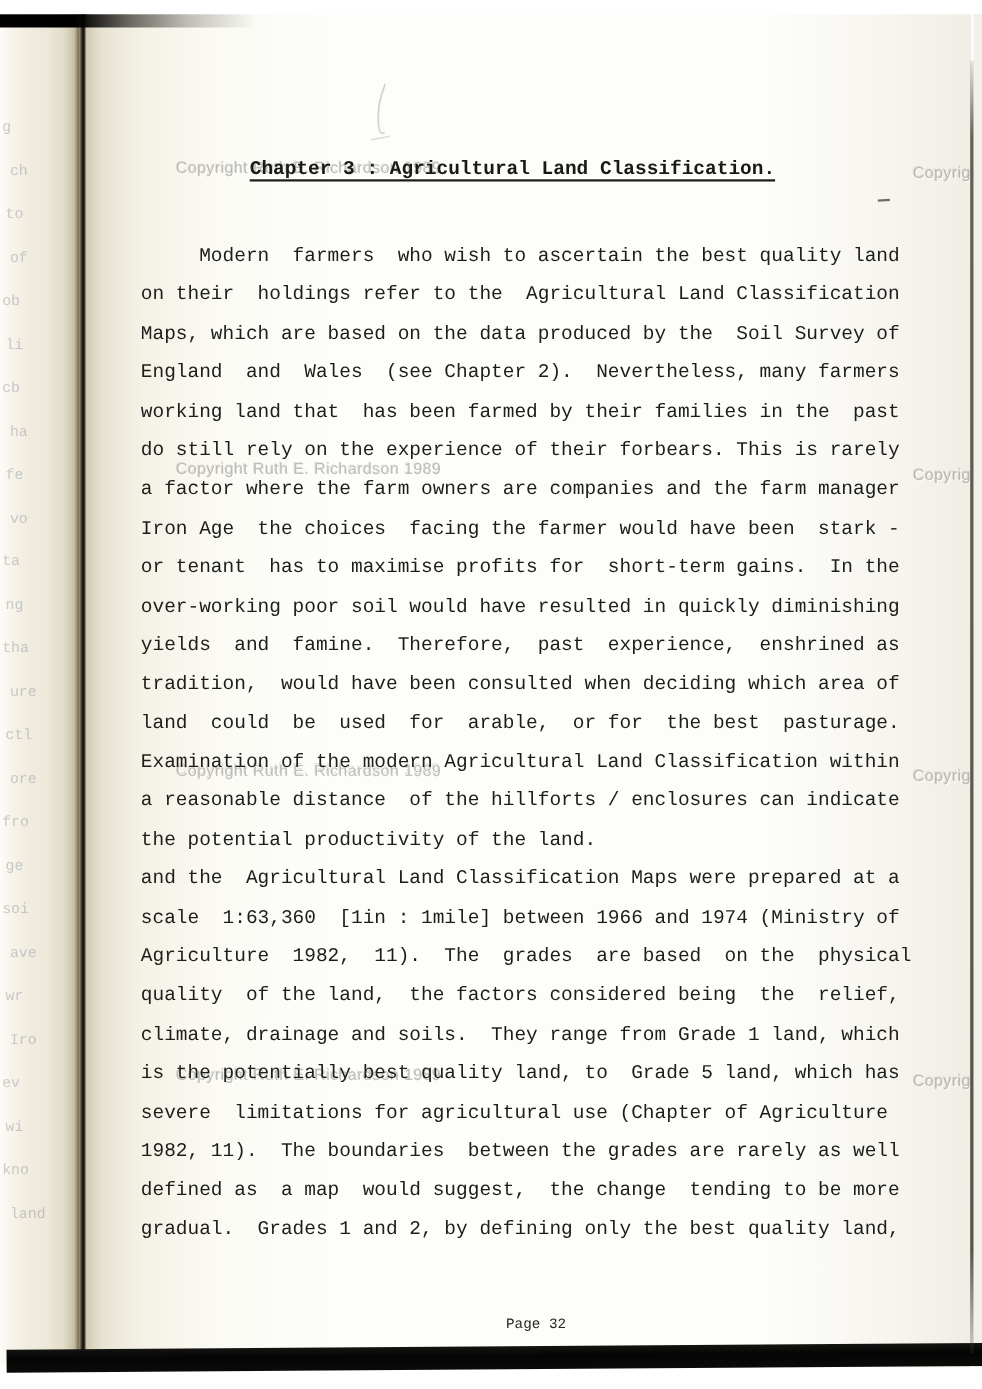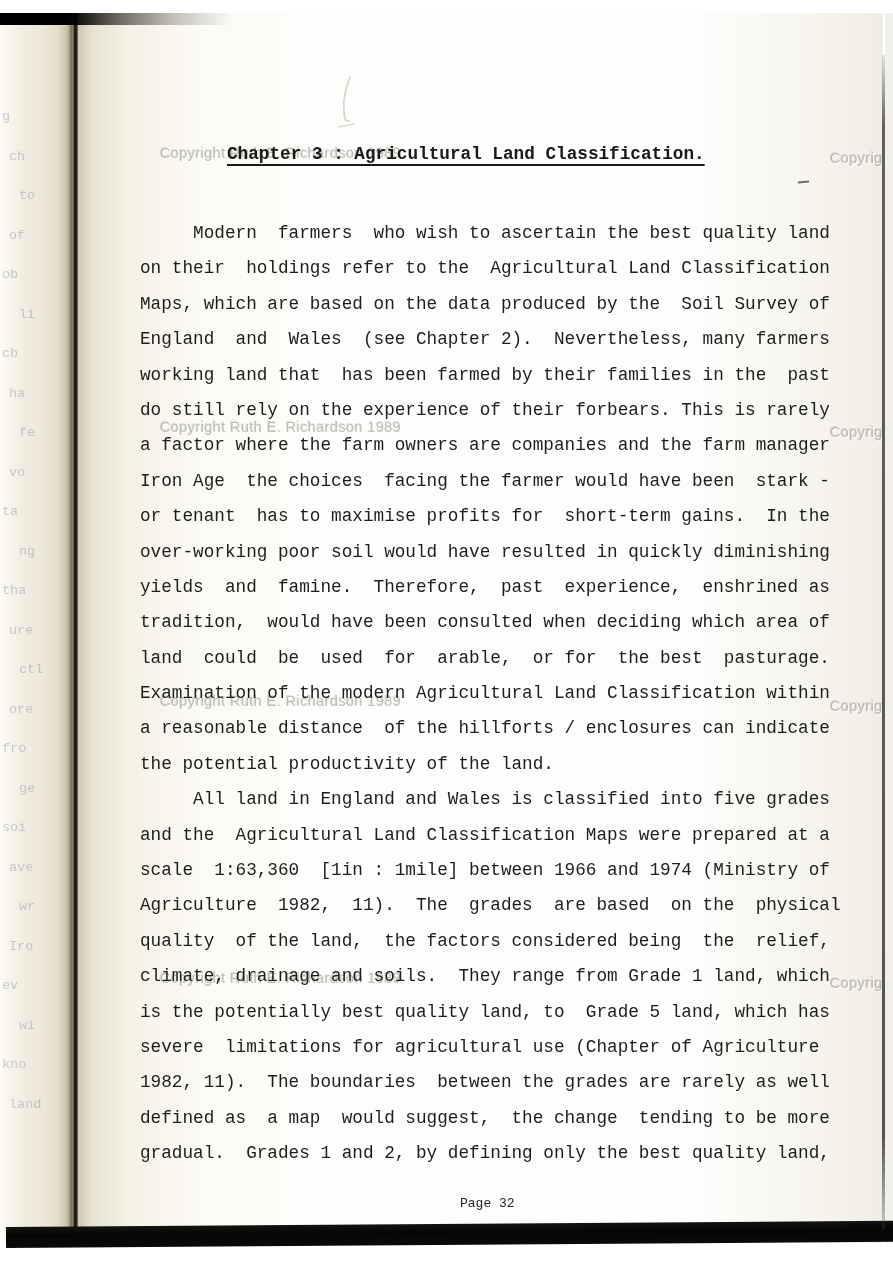--- a/index.html
+++ b/index.html
@@ -16,21 +16,21 @@
       #e2dcc8 58px, #cdc5aa 66px, #a99e80 72px);
     z-index: 2;
   }
   .fragments {
     position: absolute; left: 2px; top: 96px; width: 46px;
     display: flex; flex-direction: column; gap: 23.5px;
     font-family: "Liberation Mono", monospace; font-size: 13.5px; line-height: 16px;
     color: rgba(122, 128, 146, 0.38); filter: blur(0.6px);
   }
   .fragments span:nth-child(even) { margin-left: 7px; }
-  .fragments span:nth-child(3n) { margin-left: 17px; }
+  .fragments span:nth-child(3n) { margin-left: 3px; }
 
   
   .gutter {
     position: absolute; left: 68px; top: 13px; width: 14px; height: 1230px;
     background: linear-gradient(90deg,
       rgba(80,70,50,0) 0%, rgba(70,58,38,0.55) 30%,
       #241c10 48%, #17110a 58%, rgba(90,80,60,0.35) 80%, rgba(120,110,90,0) 100%);
     z-index: 3;
   }
 
@@ -62,21 +62,21 @@
     font-family: "Liberation Mono", monospace; font-weight: bold;
     font-size: 17.7px; letter-spacing: 0; color: #191917;
     text-decoration: underline; text-decoration-thickness: 2px; text-underline-offset: 5px;
     white-space: pre; z-index: 6;
   }
 
   
   .text-block {
     position: absolute; left: 50px; top: 203px; width: 700px;
     font-family: "Liberation Mono", monospace; font-size: 17.7px; line-height: 35.4px;
-    color: #1d1d1b; z-index: 6; margin-left: 12px;
+    color: #1d1d1b; z-index: 6;
   }
   .text-block .line { white-space: pre; height: 35.4px; }
 
   
   .footer {
     position: absolute; left: 382px; top: 1183px;
     font-family: Liberation Mono, monospace; font-size: 13px; color: #252523;
     white-space: pre; z-index: 6;
   }
 
@@ -180,21 +180,20 @@
         <div class="line">a factor where the farm owners are companies and the farm manager</div>
         <div class="line">Iron Age  the choices  facing the farmer would have been  stark -</div>
         <div class="line">or tenant  has to maximise profits for  short-term gains.  In the</div>
         <div class="line">over-working poor soil would have resulted in quickly diminishing</div>
         <div class="line">yields  and  famine.  Therefore,  past  experience,  enshrined as</div>
         <div class="line">tradition,  would have been consulted when deciding which area of</div>
         <div class="line">land  could  be  used  for  arable,  or for  the best  pasturage.</div>
         <div class="line">Examination of the modern Agricultural Land Classification within</div>
         <div class="line">a reasonable distance  of the hillforts / enclosures can indicate</div>
         <div class="line">the potential productivity of the land.</div>
-        <div class="line">     All land in England and Wales is classified into five grades</div>
         <div class="line">and the  Agricultural Land Classification Maps were prepared at a</div>
         <div class="line">scale  1:63,360  [1in : 1mile] between 1966 and 1974 (Ministry of</div>
         <div class="line">Agriculture  1982,  11).  The  grades  are based  on the  physical</div>
         <div class="line">quality  of the land,  the factors considered being  the  relief,</div>
         <div class="line">climate, drainage and soils.  They range from Grade 1 land, which</div>
         <div class="line">is the potentially best quality land, to  Grade 5 land, which has</div>
         <div class="line">severe  limitations for agricultural use (Chapter of Agriculture</div>
         <div class="line">1982, 11).  The boundaries  between the grades are rarely as well</div>
         <div class="line">defined as  a map  would suggest,  the change  tending to be more</div>
         <div class="line">gradual.  Grades 1 and 2, by defining only the best quality land,</div>

